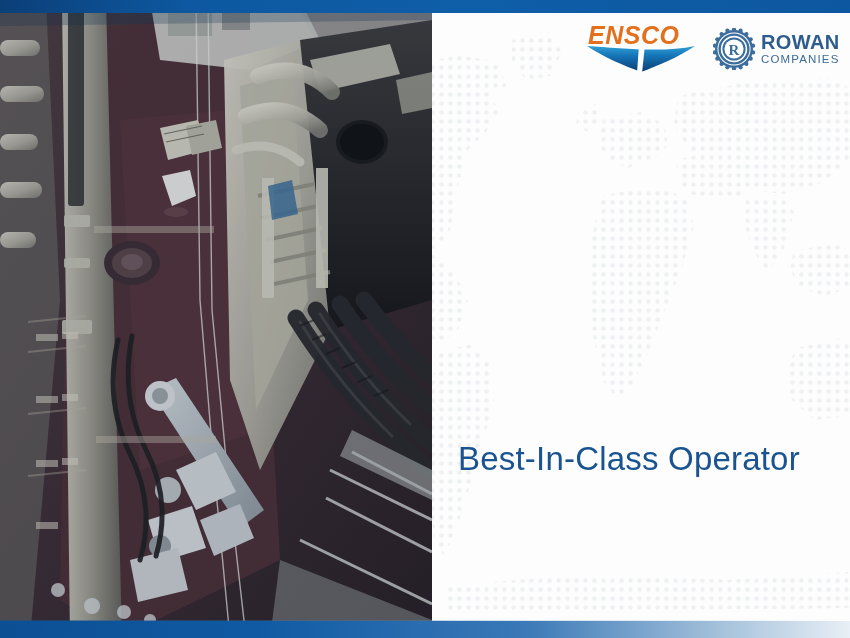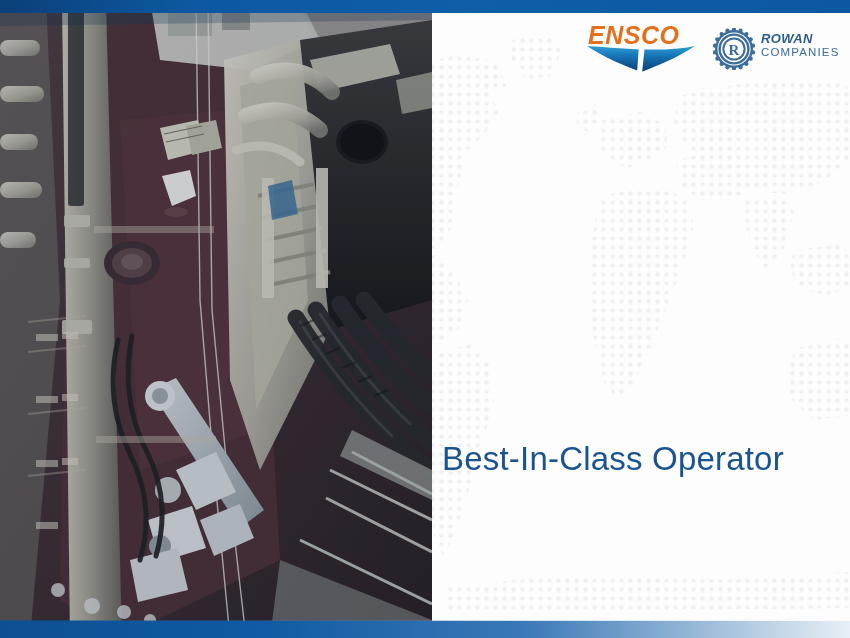--- a/index.html
+++ b/index.html
@@ -70,33 +70,33 @@
     color:#e2701c;
     line-height:1;
     white-space:nowrap;
   }
   .ensco-swoosh{position:absolute;left:0;top:22px;width:112px;height:30px;}
 
   .rowan-seal{position:absolute;left:0;top:2px;width:42px;height:42px;}
   .rowan-text{position:absolute;left:48px;top:6px;}
   .rowan-name{
     font-family:"Liberation Sans","DejaVu Sans",sans-serif;
-    font-weight:bold;font-size:13px;letter-spacing:.4px;
-    color:#2d5d8e;line-height:1.05;white-space:nowrap;font-style:italic;
+    font-weight:bold;font-size:20px;letter-spacing:.4px;
+    color:#2d5d8e;line-height:1.05;white-space:nowrap;
   }
   .rowan-sub{
     font-family:Liberation Sans, sans-serif;
     font-weight:normal;font-size:11.5px;letter-spacing:1.15px;
     color:#3b6b98;line-height:1.15;white-space:nowrap;
   }
 
   
   .title{
     position:absolute;
-    left:442px;top:440px;
+    left:458px;top:440px;
     font-family:"Liberation Sans","DejaVu Sans",sans-serif;
     font-size:33px;
     font-weight:normal;
     color:#1a5490;
     letter-spacing:.2px;
     white-space:nowrap;
     z-index:7;
   }
 </style>
 </head>

